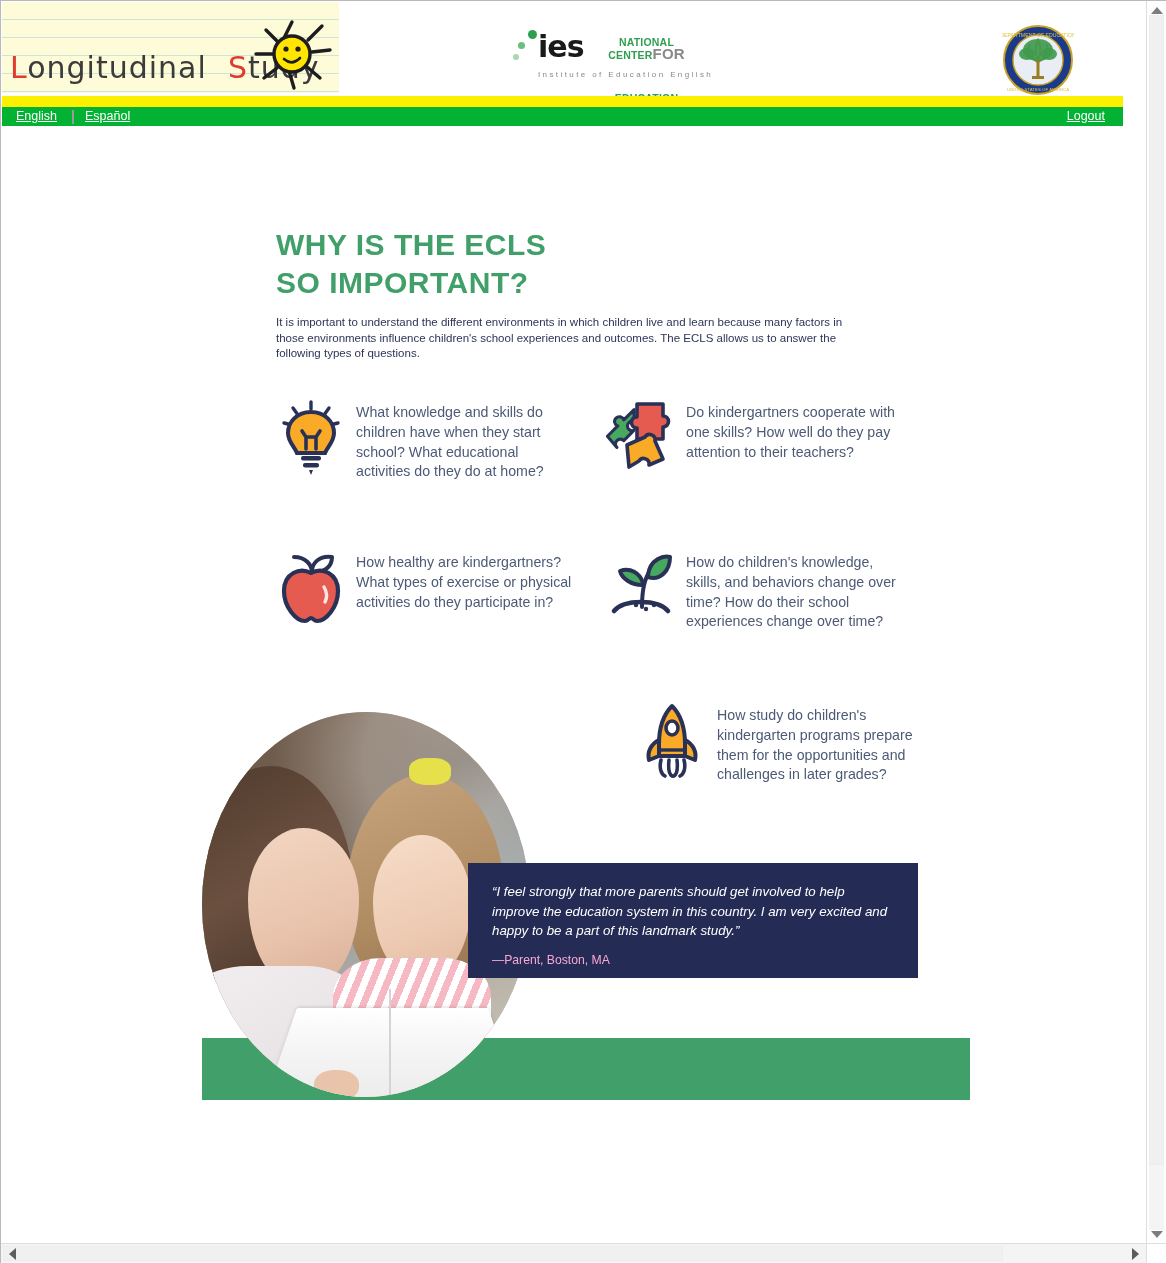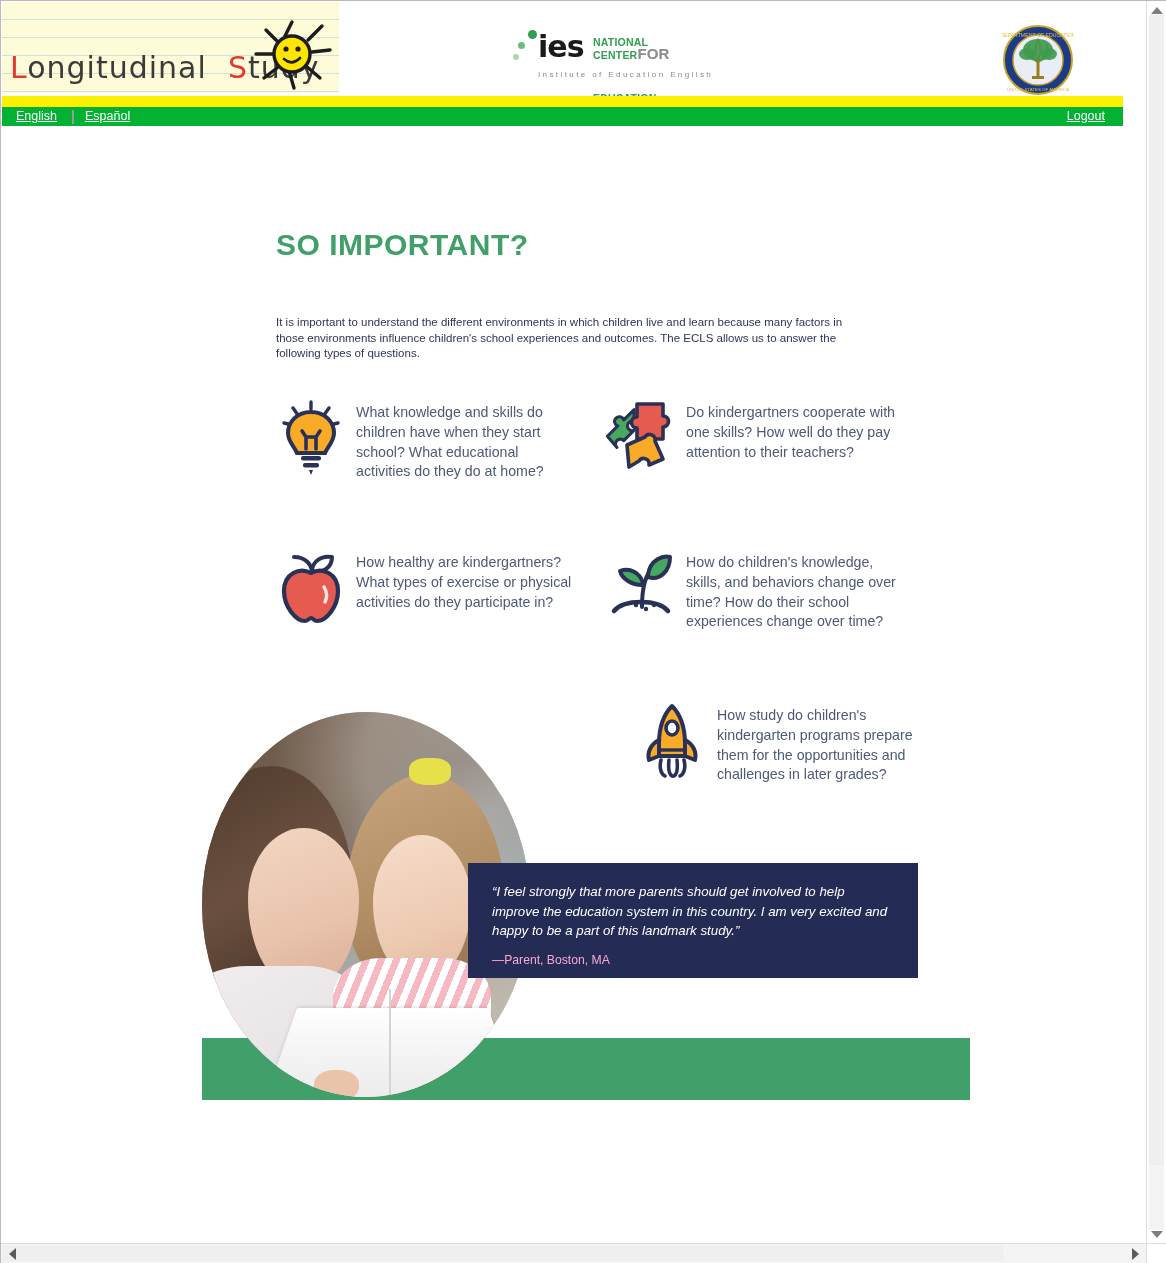--- a/index.html
+++ b/index.html
@@ -49,21 +49,21 @@
     position:absolute;left:8px;
     font-family:"DejaVu Sans",sans-serif;font-weight:400;
     font-size:30px;color:#3b3b3b;letter-spacing:1px;white-space:nowrap;
   }
   .logo-ecls .l1{top:6px;}
   .logo-ecls .l2{top:48px;}
   .logo-ecls .cap{color:#e03b2e;}
   .logo-ecls .capg{color:#2e9c4a;}
   .sun{position:absolute;left:240px;top:14px;width:96px;height:76px;}
 
-  .ies-logo{position:absolute;left:508px;top:26px;width:190px;height:58px;}
+  .ies-logo{position:absolute;left:508px;top:26px;width:190px;height:58px;text-align:center;}
   .ies-word{position:absolute;left:28px;top:4px;font-family:"DejaVu Sans",sans-serif;font-weight:bold;font-size:30px;color:#1a1a1a;letter-spacing:-1px;line-height:30px;}
   .ies-dot{position:absolute;border-radius:50%;background:#2f9e4f;}
   .ies-d1{left:18px;top:2px;width:9px;height:9px;}
   .ies-d2{left:8px;top:14px;width:7px;height:7px;background:#6cbd7f;}
   .ies-d3{left:3px;top:26px;width:6px;height:6px;background:#a7d9b1;}
   .ies-nces{position:absolute;left:83px;top:9px;line-height:11px;}
   .ies-nces .n1{font-size:10.5px;font-weight:bold;color:#2f9e4f;letter-spacing:.2px;}
   .ies-nces .n1 .gray{color:#8a8a8a;font-size:15px;}
   .ies-nces .n2{font-size:10.5px;font-weight:bold;color:#2f9e4f;letter-spacing:.2px;margin-top:32px;}
   .ies-sub{position:absolute;left:28px;top:42px;font-size:8px;color:#8a8a8a;letter-spacing:2.4px;white-space:nowrap;}
@@ -205,20 +205,21 @@
     <div class="navbar">
       <a class="nav-en">English</a>
       <span class="nav-divider"></span>
       <a class="nav-es">Español</a>
       <a class="nav-logout">Logout</a>
     </div>
 
     <div class="content">
 
       <div class="h1">
+        <div>WHY IS THE ECLS</div>
         <div>SO IMPORTANT?</div>
       </div>
 
       <div class="intro">It is important to understand the different environments in which children live and learn because many factors in those environments influence children's school experiences and outcomes. The ECLS allows us to answer the following types of questions.</div>
 
       <div class="qitem q1">
         <svg class="qicon" viewBox="0 0 70 80">
           <g stroke="#2a3157" stroke-width="3.4" stroke-linecap="round">
             <line x1="35" y1="3" x2="35" y2="10"></line>
             <line x1="17" y1="9" x2="22" y2="16"></line>

